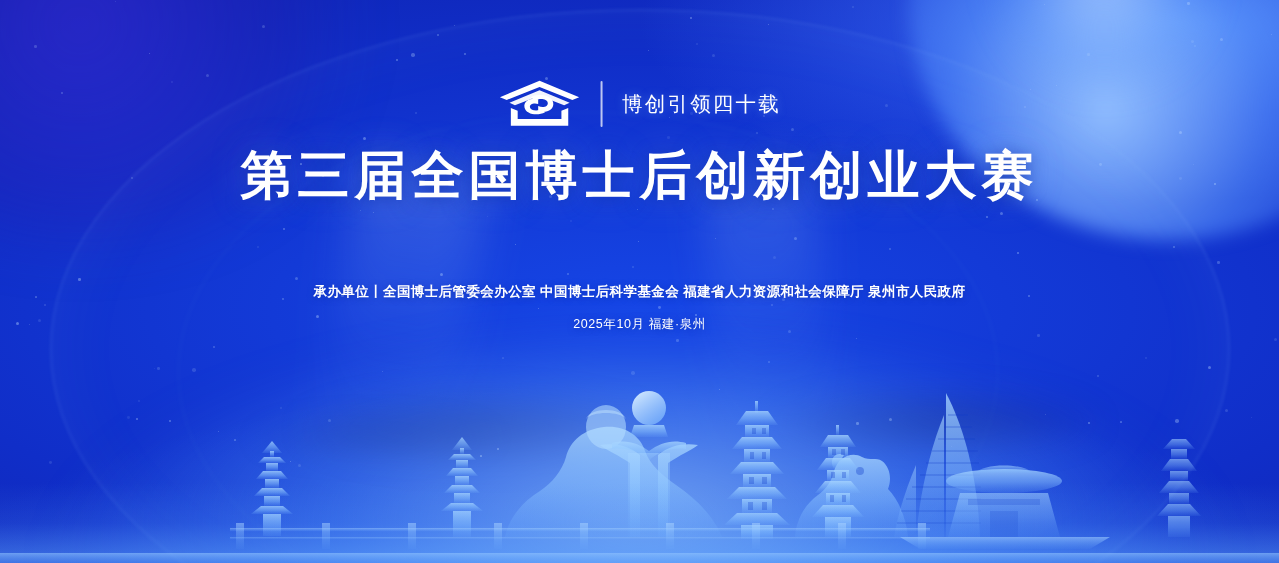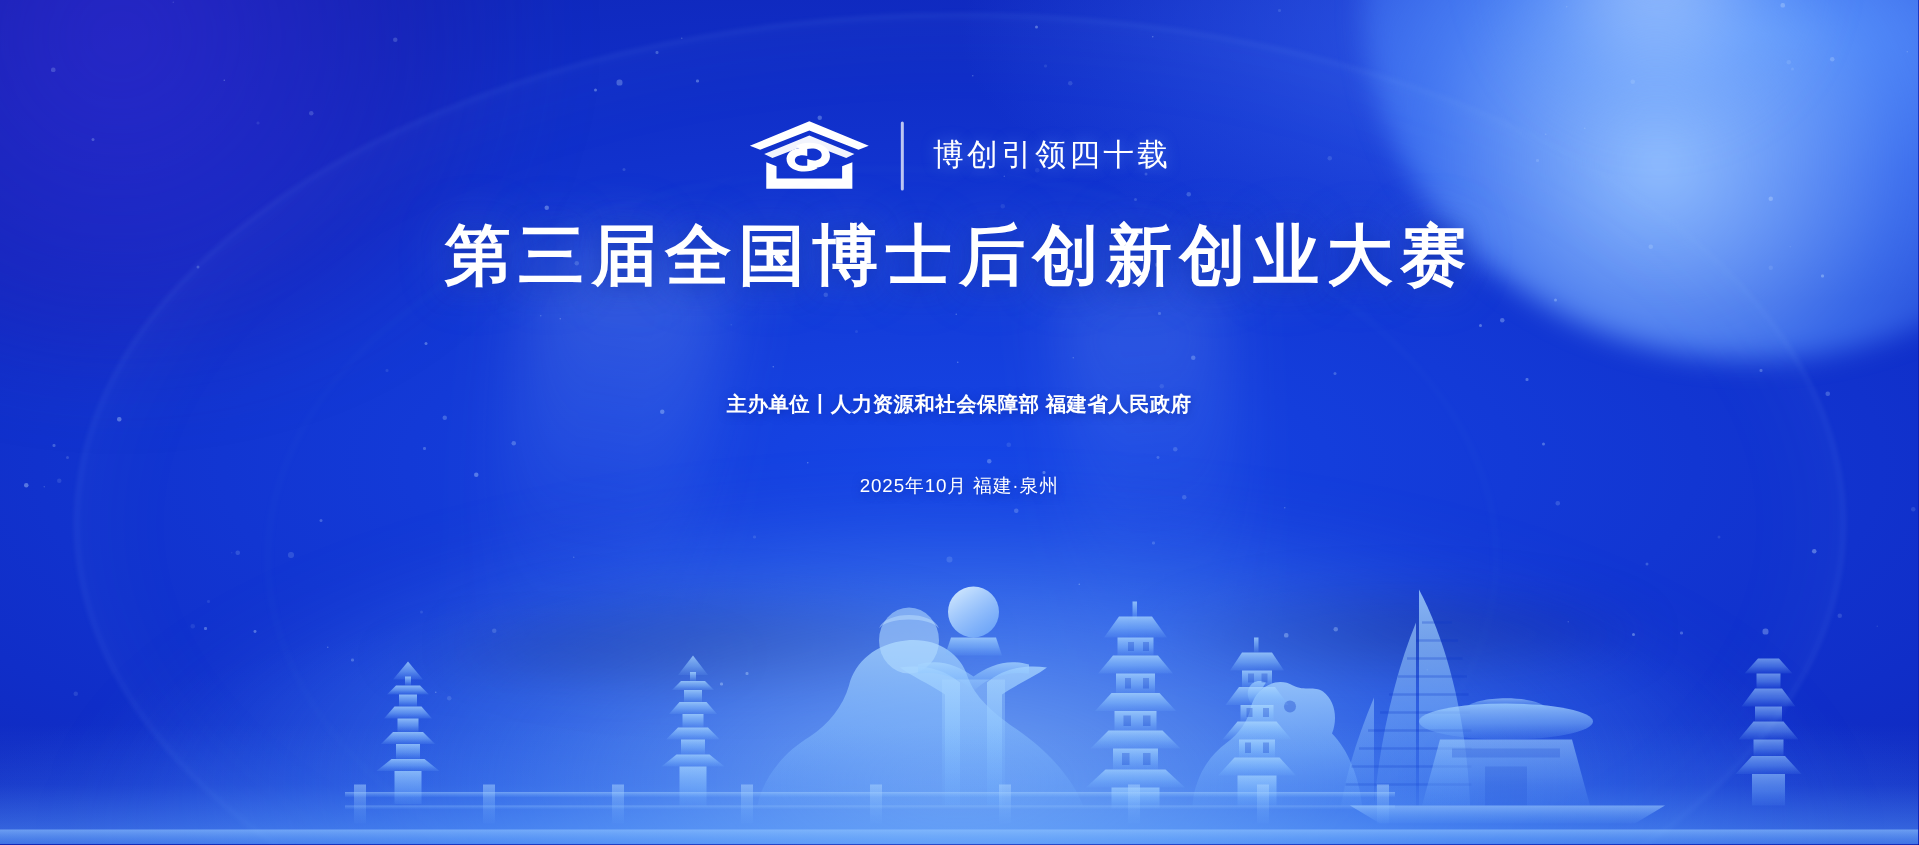--- a/index.html
+++ b/index.html
@@ -96,21 +96,21 @@
   .vbar{ width:2px; height:46px; background:rgba(255,255,255,.72); border-radius:2px; }
   .slogan{ display:flex; flex-direction:row; gap:3px; }
   .slogan span{
     color:#fff; font-size:20.5px; letter-spacing:2.2px; line-height:1.16;
     font-weight:500; white-space:nowrap;
     text-shadow:0 0 10px rgba(120,180,255,.45);
   }
 
   .title-cn{
     position:absolute; left:50%; top:148px; transform:translateX(-50%);
-    color:#fff; font-size:44px; font-weight:bold; letter-spacing:5px;
+    color:#fff; font-size:52px; font-weight:bold; letter-spacing:5px;
     white-space:nowrap; line-height:1.05;
     text-shadow:0 2px 16px rgba(10,40,160,.65), 0 0 34px rgba(140,190,255,.35);
   }
   .title-en{
     position:absolute; left:50%; top:220px; transform:translateX(-50%);
     color:#fff; font-size:21.5px; font-weight:bold; letter-spacing:1.25px;
     white-space:nowrap;
     text-shadow:0 1px 8px rgba(10,40,160,.6);
   }
 
@@ -474,17 +474,17 @@
 
       <div class="vbar"></div>
 
       <div class="slogan">
         <span>博创引领四十载</span>
       </div>
     </div>
 
     <div class="title-cn">第三届全国博士后创新创业大赛</div>
 
-    <div class="org org1">主办单位丨人力资源和社会保障部  福建省人民政府</div>
+    <div class="org org2">承办单位丨全国博士后管委会办公室  中国博士后科学基金会  福建省人力资源和社会保障厅  泉州市人民政府</div>
 
     <div class="datemeta">2025年10月    福建·泉州</div>
   </div>
 </div>
 
 </body></html>

